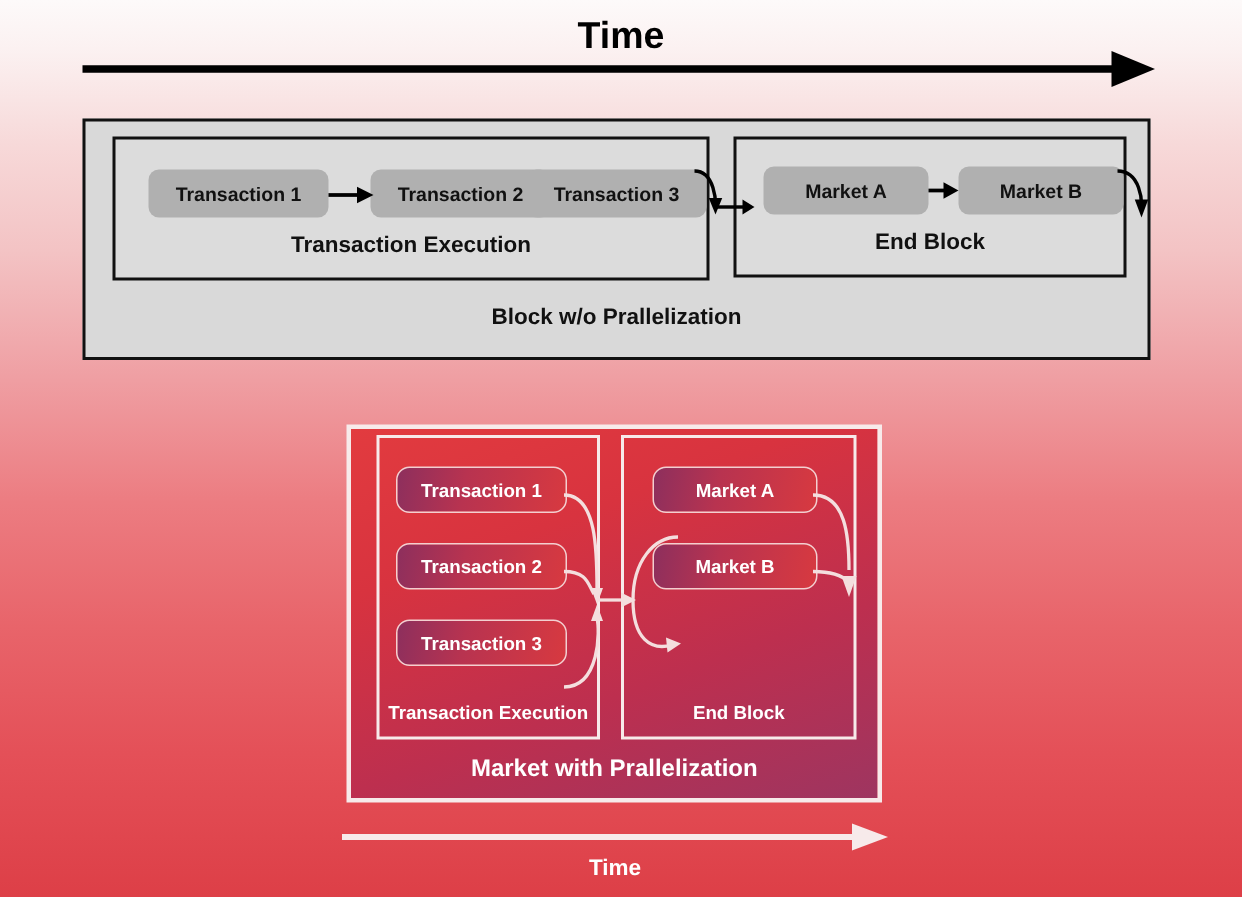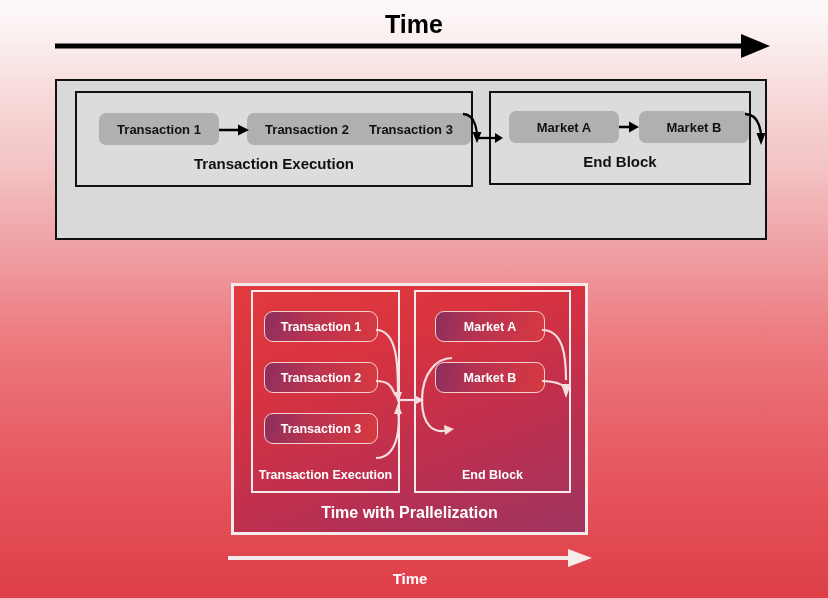--- a/index.html
+++ b/index.html
@@ -214,20 +214,21 @@
     </svg>
   </div>
 
   <div style="position:absolute; left:688px; top:25px; width:26px; height:42px;">
     <svg width="26" height="42" viewBox="0 0 26 42">
       <path d="M0,8 C16,8 16,30 16,30" stroke="#000" stroke-width="2.3" fill="none"></path>
       <polygon points="11.5,27 16,39 20.5,27" fill="#000"></polygon>
     </svg>
   </div>
 
+  <div id="grey-outer-label">Block w/o Prallelization</div>
 </div>
 
 <div id="red-outer">
 
   <div class="red-inner" id="red-exec-panel">
     <div class="red-chip" style="left:11px; top:19px; width:114px; height:31px;">Transaction 1</div>
     <div class="red-chip" style="left:11px; top:70px; width:114px; height:31px;">Transaction 2</div>
     <div class="red-chip" style="left:11px; top:121px; width:114px; height:31px;">Transaction 3</div>
     <div class="red-panel-label" style="top:176px;">Transaction Execution</div>
   </div>
@@ -264,21 +265,21 @@
   </div>
 
   <div style="position:absolute; left:308px; top:24px; width:36px; height:96px;">
     <svg width="36" height="96" viewBox="0 0 36 96">
       <path d="M0,20 C22,20 24,48 24,70" stroke="#f4dede" stroke-width="2.2" fill="none"></path>
       <path d="M0,71 C14,71 20,74 24,78" stroke="#f4dede" stroke-width="2.2" fill="none"></path>
       <polygon points="19,74 24,88 29,74" fill="#f4dede"></polygon>
     </svg>
   </div>
 
-  <div id="red-outer-label">Time with Prallelization</div>
+  <div id="red-outer-label">Market with Prallelization</div>
 </div>
 
 <div id="bottom-time-arrow">
   <svg width="364" height="20" viewBox="0 0 364 20">
     <line x1="0" y1="10" x2="345" y2="10" stroke="#f7eaea" stroke-width="4"></line>
     <polygon points="340,1 364,10 340,19" fill="#f7eaea"></polygon>
   </svg>
 </div>
 <div id="bottom-time-label">Time</div>
 

